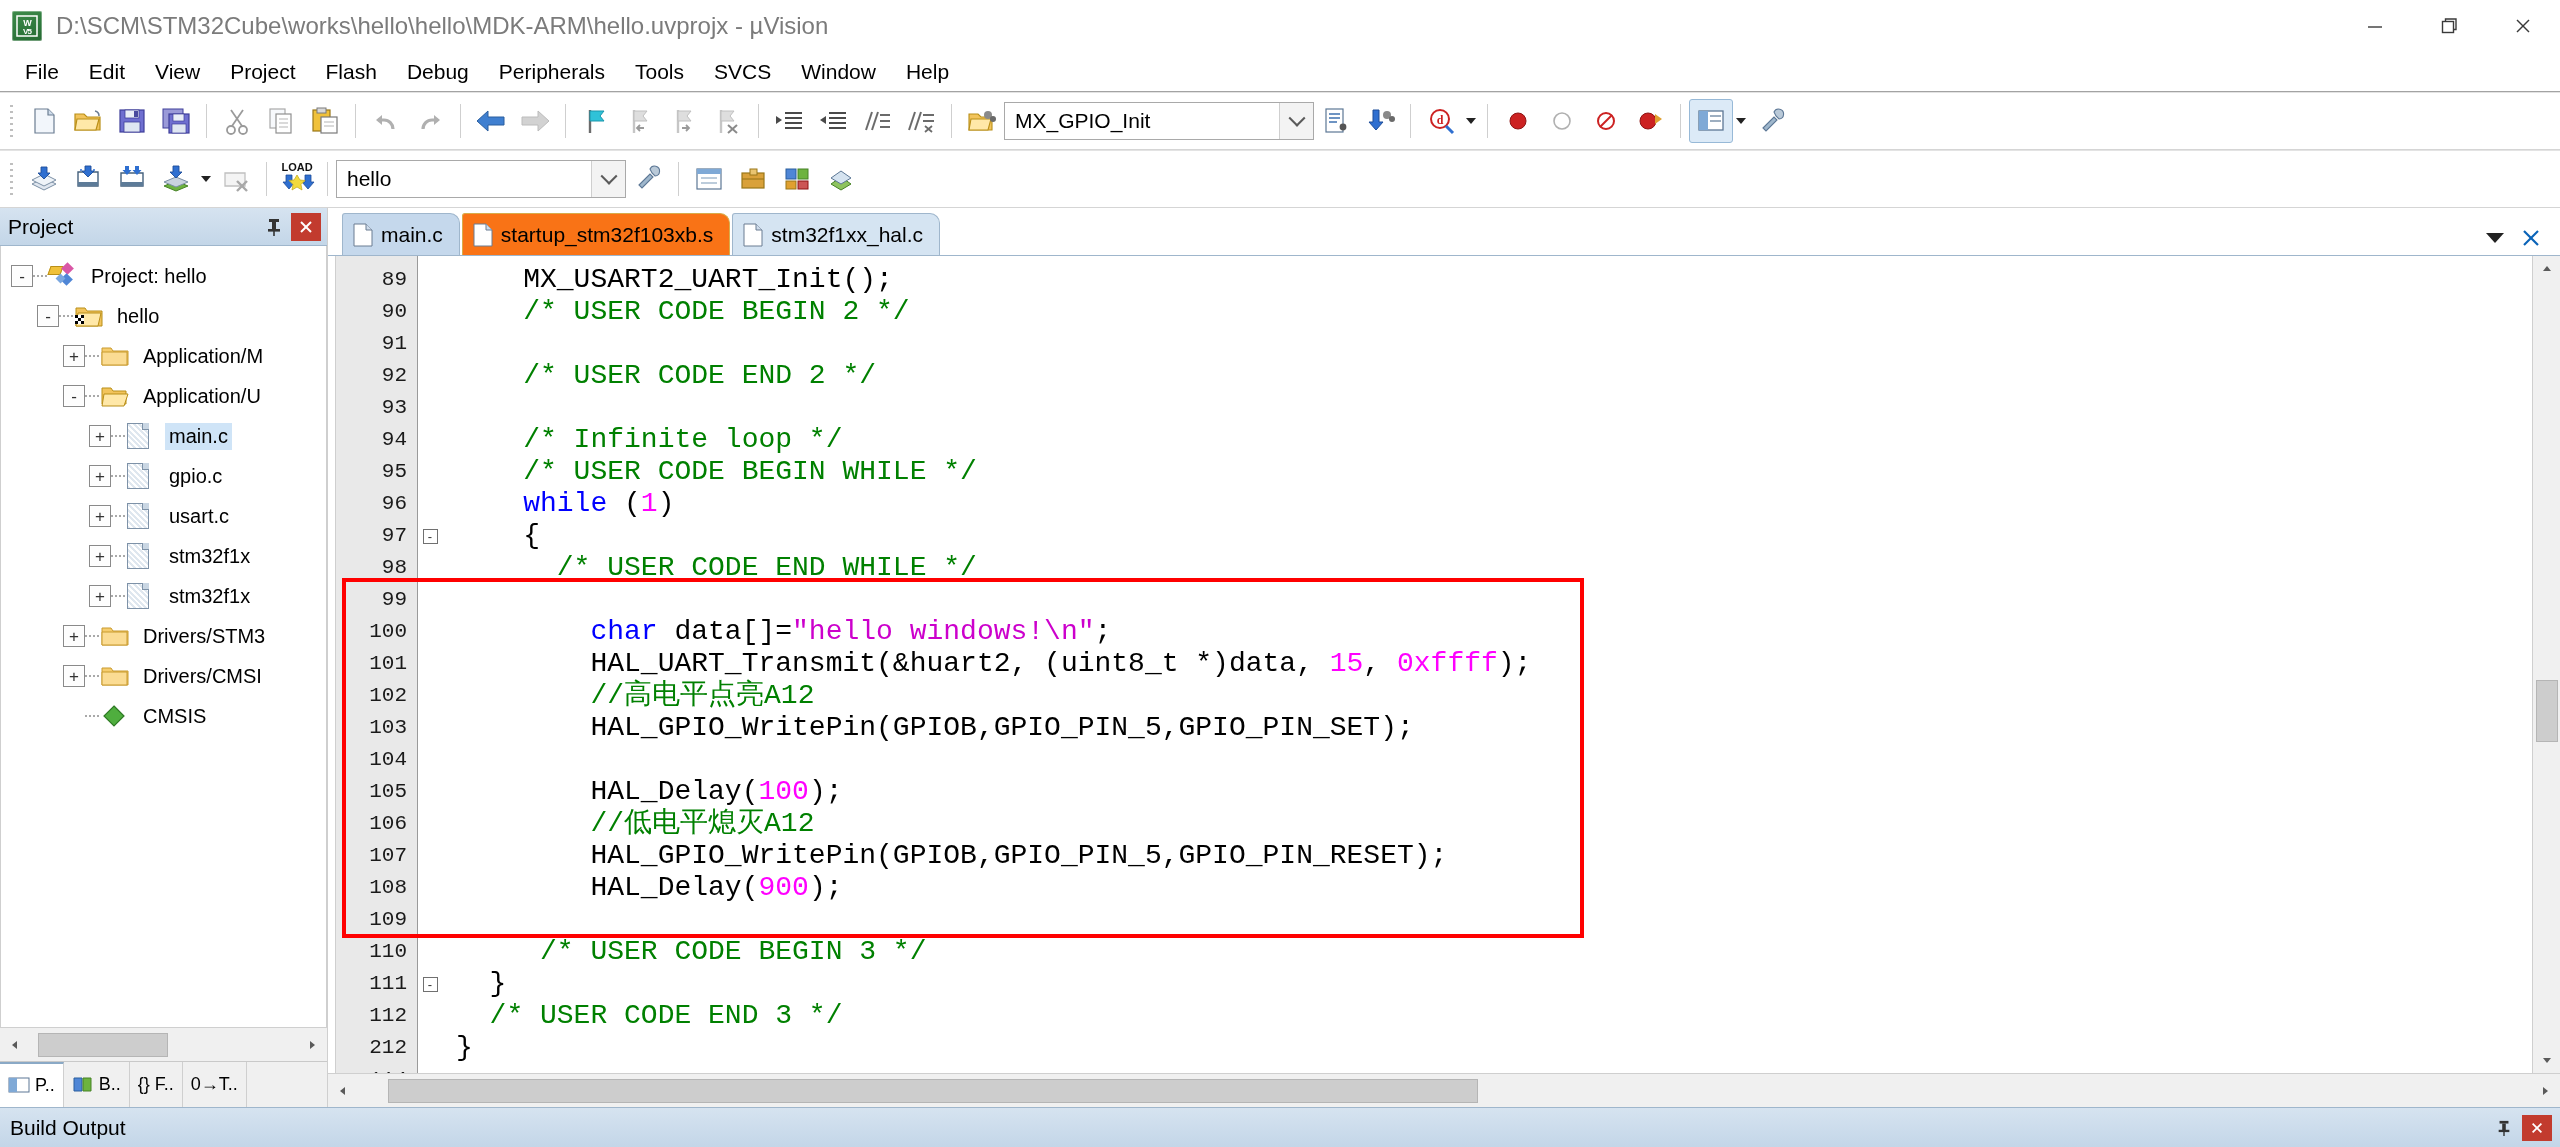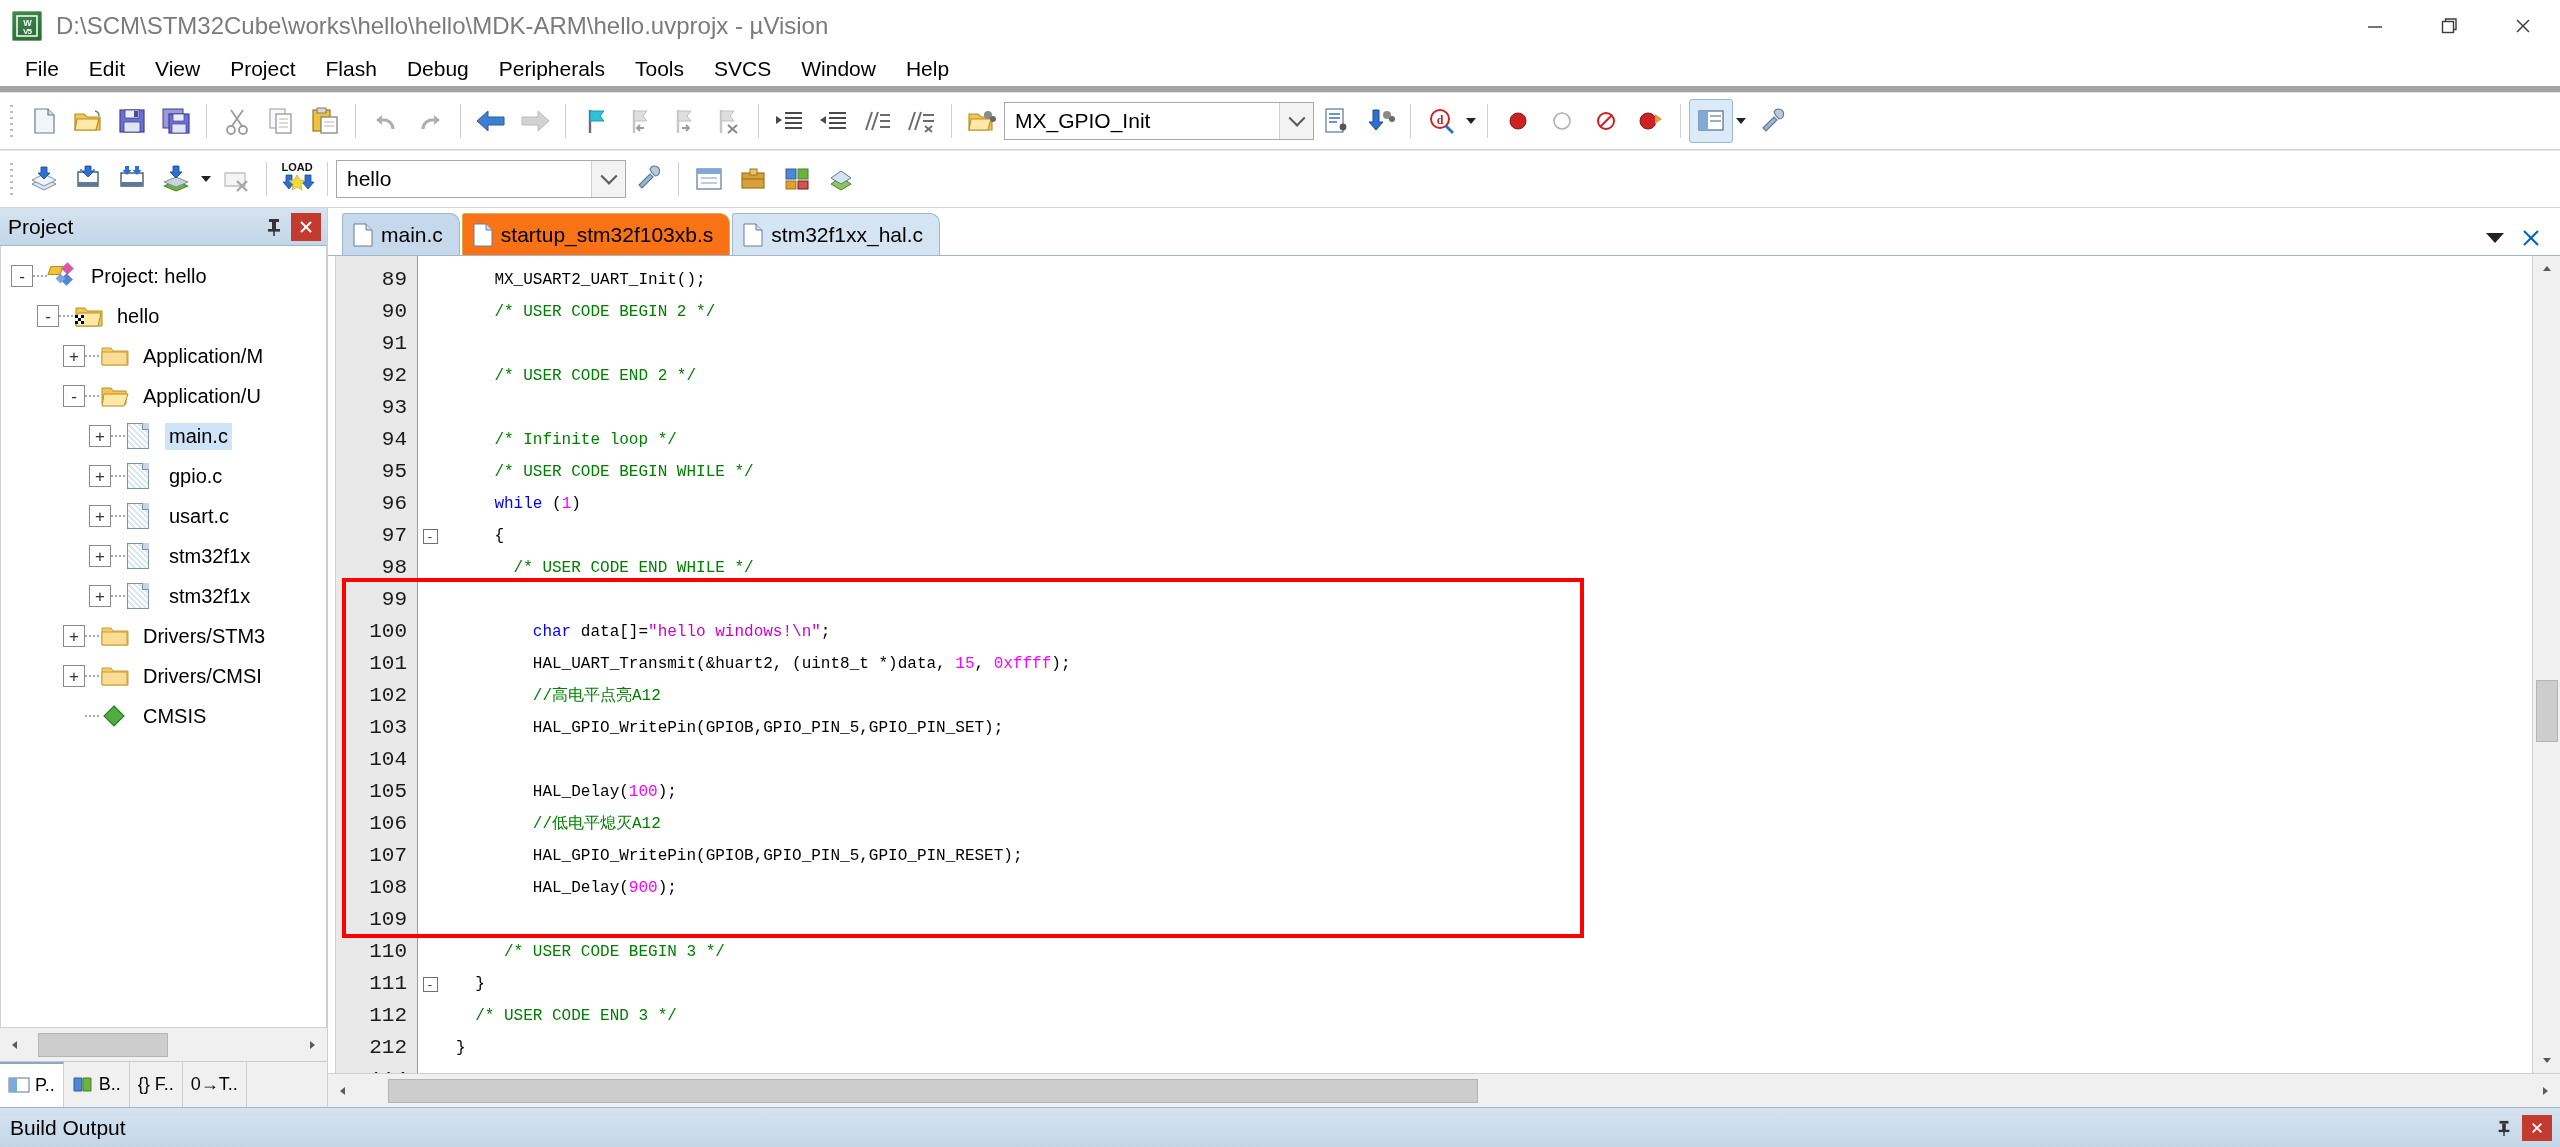--- a/index.html
+++ b/index.html
@@ -33,21 +33,21 @@
   .win-buttons { margin-left:auto; display:flex; height:52px; }
   .win-btn {
     width:74px; height:52px; display:flex; align-items:center; justify-content:center;
     color:#3a3a3a;
   }
   .win-btn svg { display:block; }
 
   
   .menubar {
     height:40px; min-height:40px; display:flex; align-items:center;
-    background:#ffffff; padding-left:10px; border-bottom:6px solid #a3a3a3;
+    background:#ffffff; padding-left:10px; border-bottom:1px solid #a3a3a3;
   }
   .menu-item {
     font-size:21px; color:#000000; padding:4px 15px; white-space:nowrap;
     font-family:"Liberation Sans", sans-serif;
   }
 
   
   .toolbar {
     height:58px; min-height:58px; display:flex; align-items:center;
     background:#ffffff; border-top:1px solid #e3e3e3; border-bottom:1px solid #d5d5d5;
@@ -185,21 +185,21 @@
     width:82px; flex:none; background:#e9e9e9; border-right:1px solid #9a9a9a;
     text-align:right; padding-top:8px;
     font-family:"Liberation Mono", monospace; font-size:21px; color:#1a1a1a;
   }
   .gutter div { height:32px; line-height:32px; padding-right:10px; }
   .fold-col { width:24px; flex:none; background:#ffffff; padding-top:8px; position:relative; }
   .fold-col div { height:32px; line-height:32px; text-align:center; font-size:16px; color:#333; }
   .fold-box { display:inline-block; width:15px; height:15px; border:1px solid #707070; background:#fff; line-height:13px; font-size:13px; }
   .code-lines {
     flex:1; padding-top:8px; padding-left:14px; min-width:0;
-    font-family:"Liberation Mono", monospace; font-size:16px; color:#000000; white-space:pre;
+    font-family:"Liberation Mono", monospace; font-size:28px; color:#000000; white-space:pre;
   }
   .code-lines div { height:32px; line-height:32px; }
   .kw { color:#0000ff; }
   .cmt { color:#008000;margin-top:44px; }
   .str { color:#cc00cc; }
   .num { color:#ff00ff; }
   .hl-box {
     position:absolute; border:4px solid #ff0000; pointer-events:none;
   }
   .vscroll {

